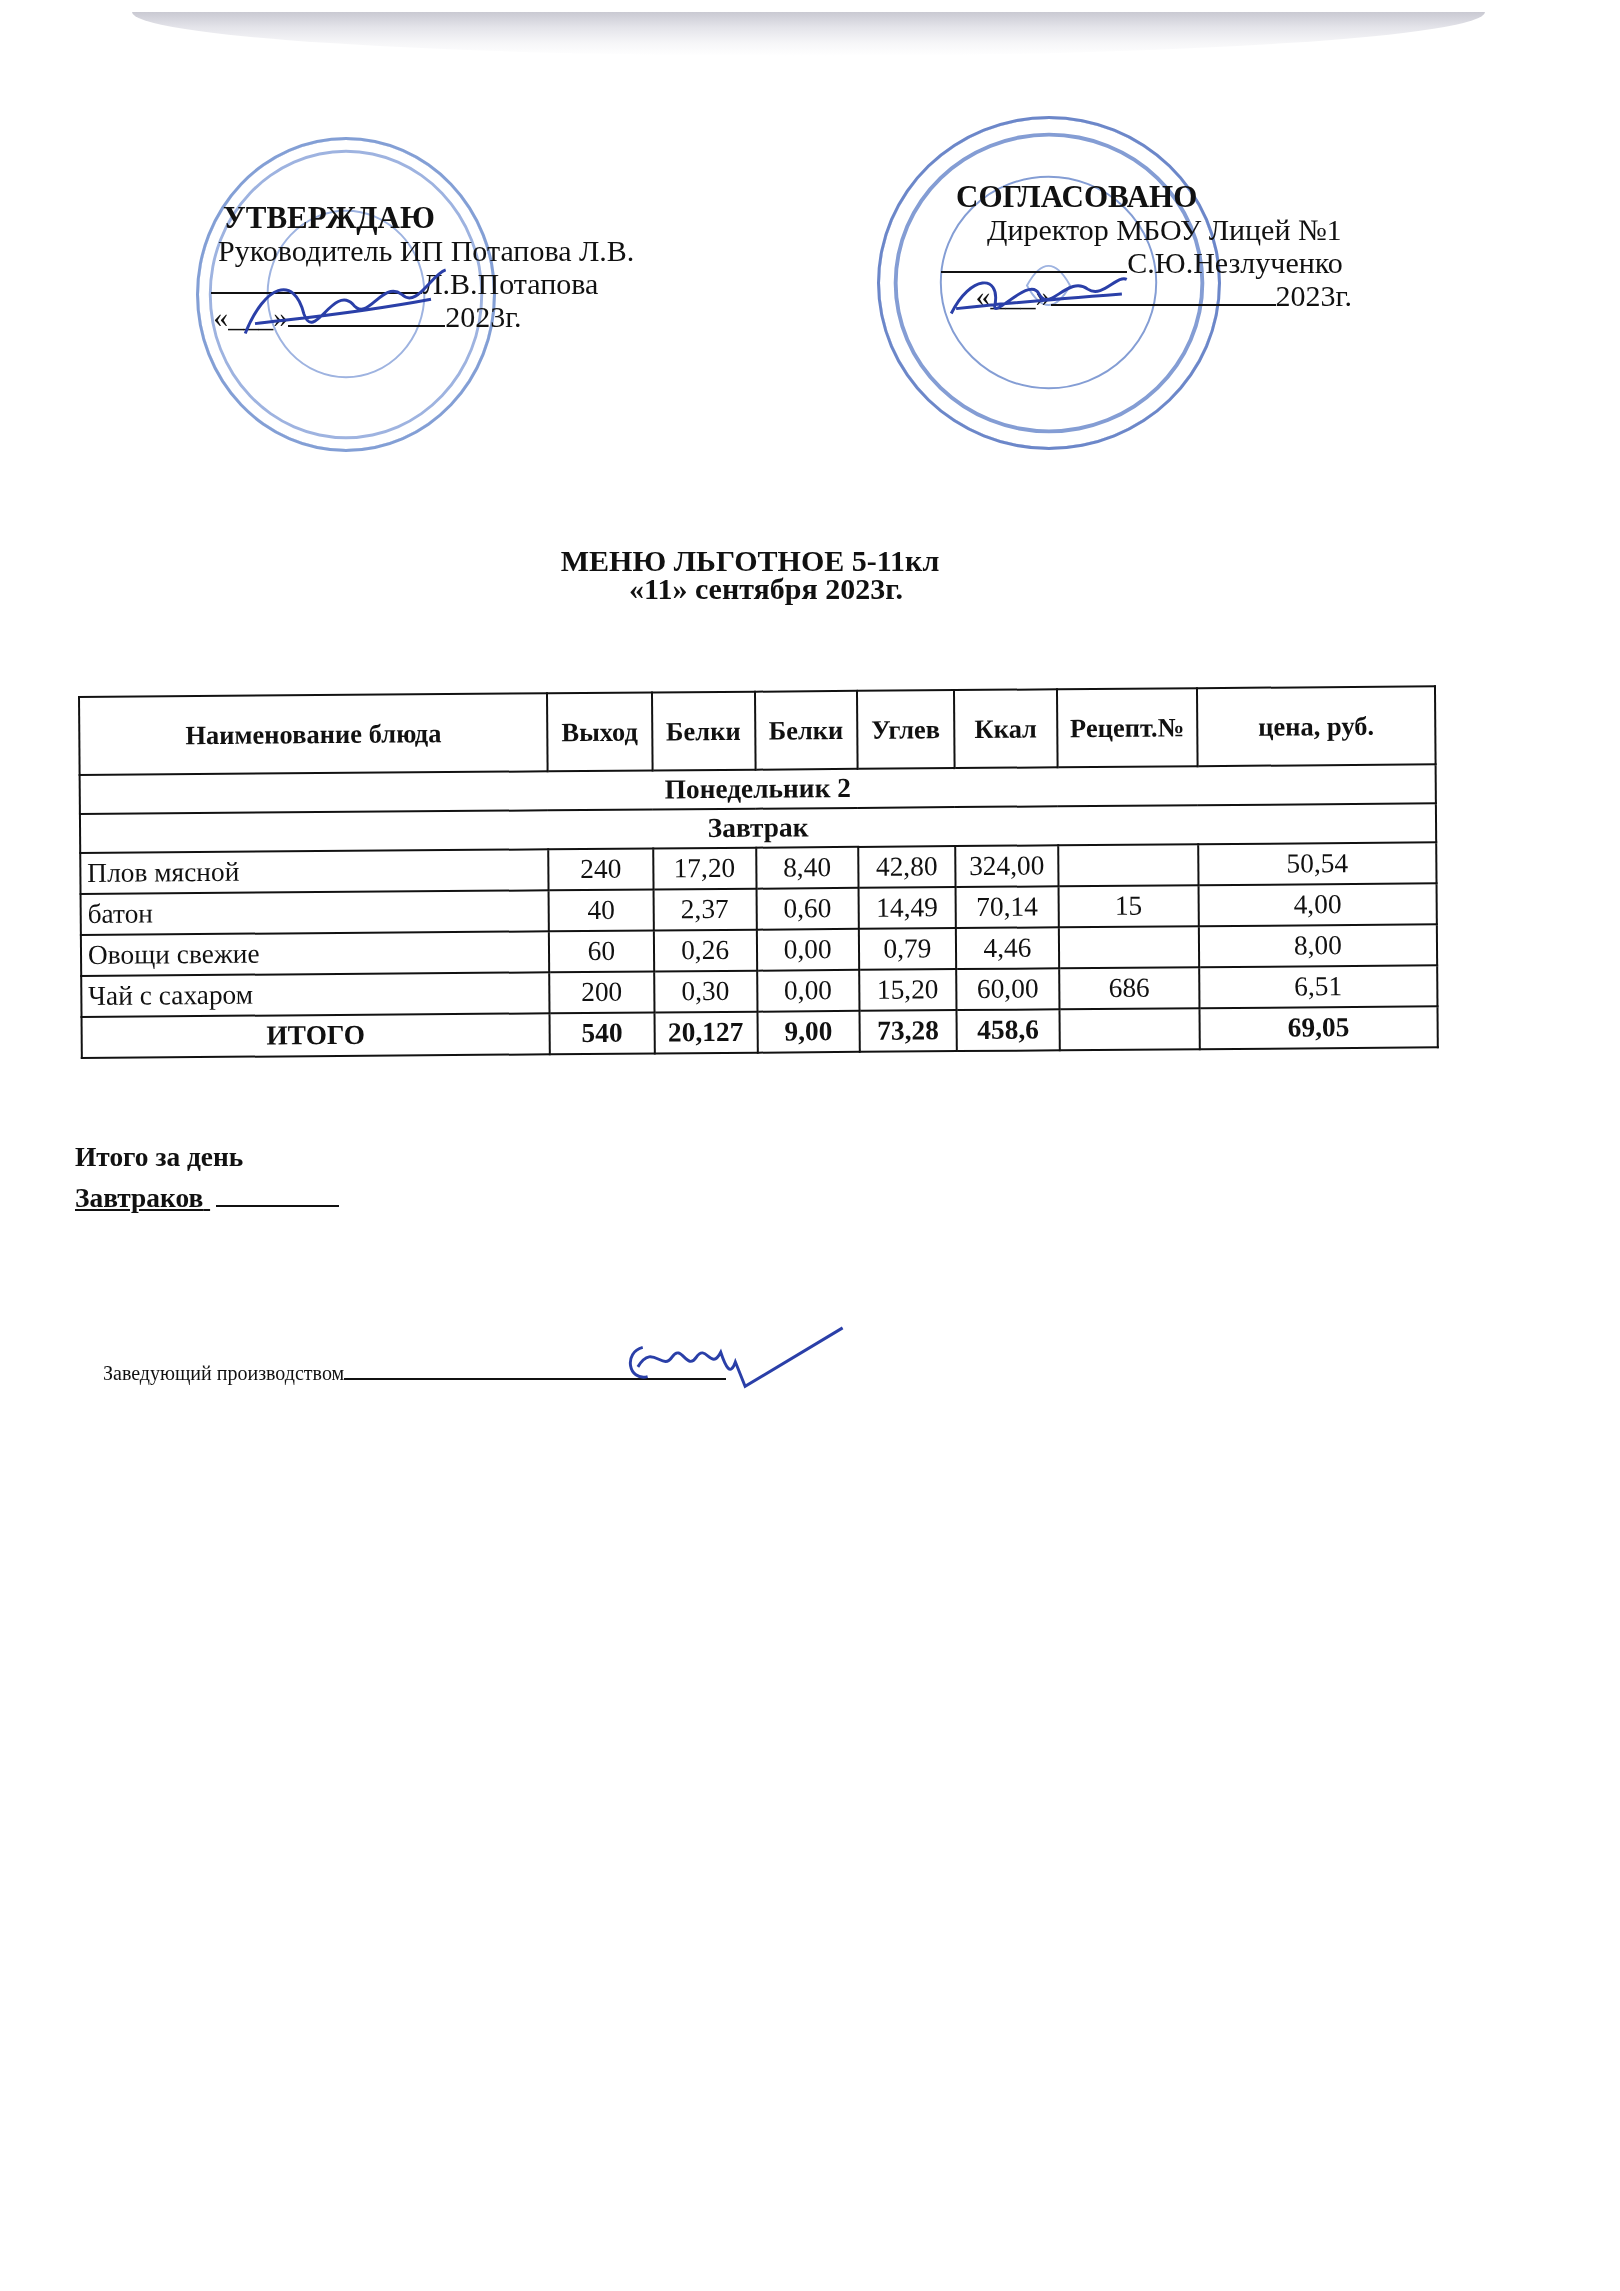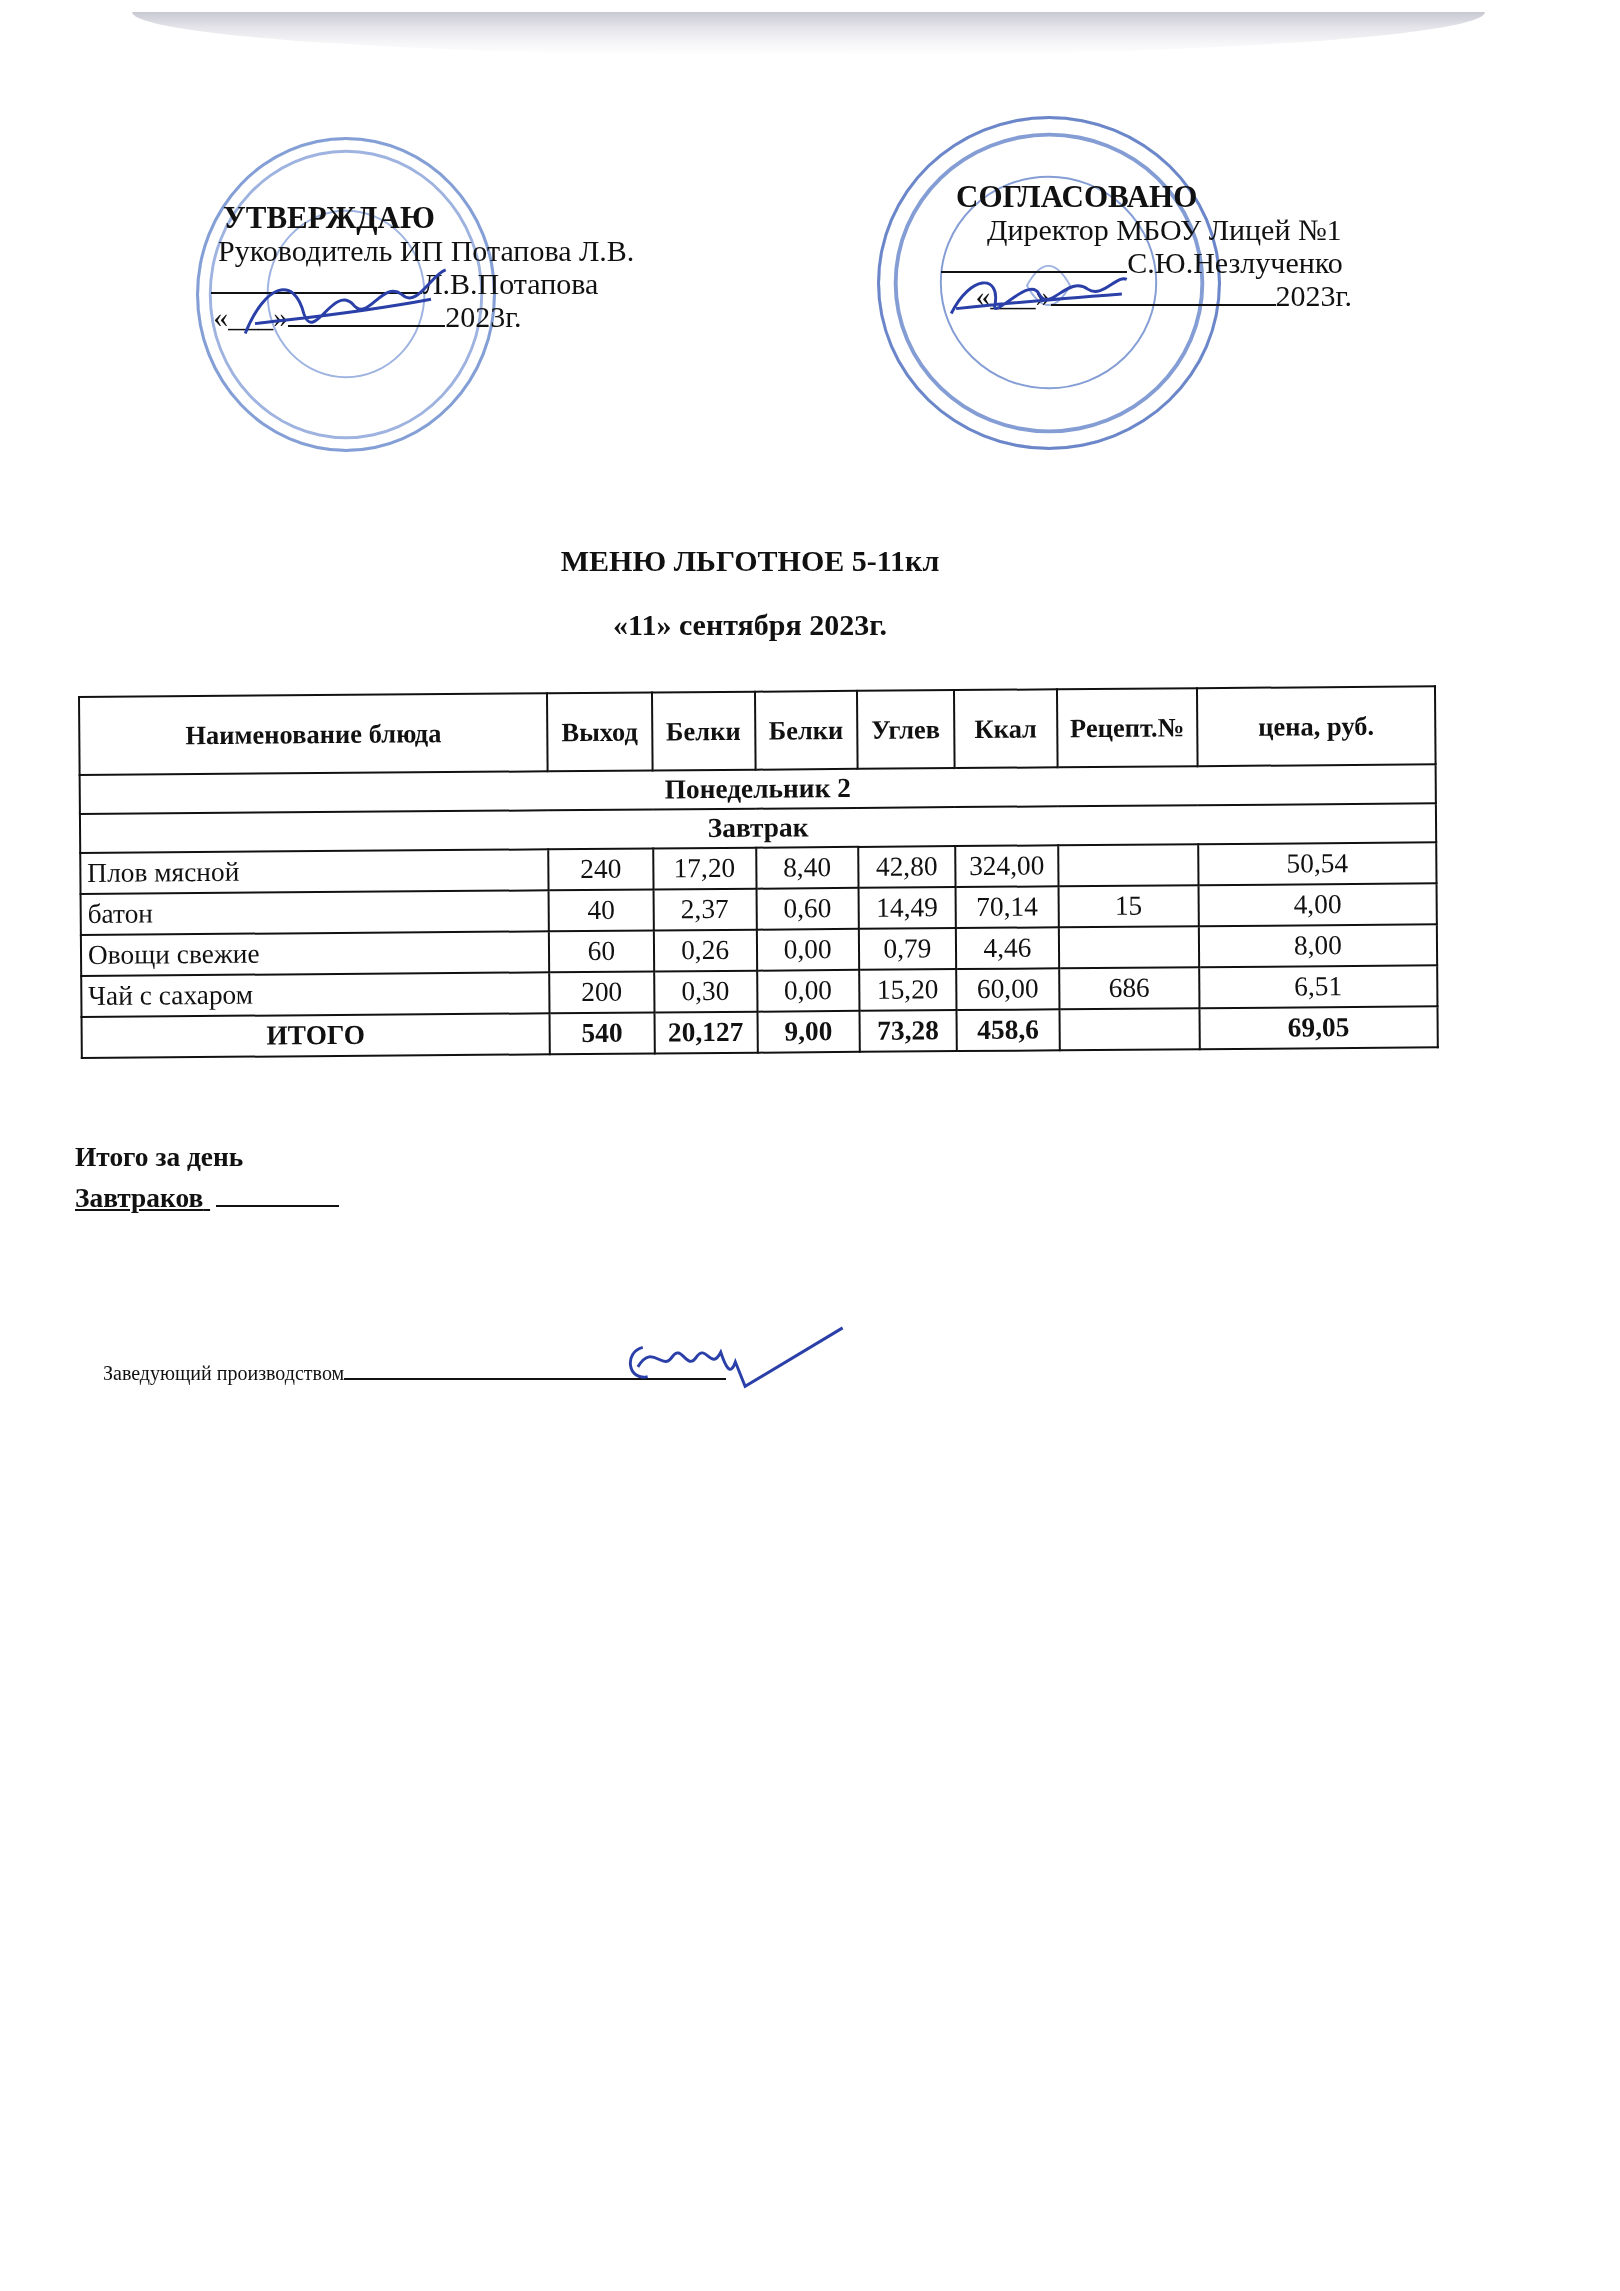--- a/index.html
+++ b/index.html
@@ -62,21 +62,21 @@
   <div class="head">СОГЛАСОВАНО</div>
   <div style="margin-left:31px">Директор МБОУ Лицей №1</div>
   <div style="margin-left:-14.7px"><span class="line" style="width:186px"></span><span>С.Ю.Незлученко</span></div>
   <div style="margin-left:19.6px"><span>«___»</span><span class="line" style="width:225px"></span><span>2023г.</span></div>
 </div>
 <svg class="sig" style="left:941px; top:255px;" width="196" height="78" viewBox="0 0 200 80">
   <path d="M10 60 C30 20,60 20,55 50 C50 70,90 20,100 40 C110 60,130 20,150 35 C165 45,180 20,190 25 M15 55 C60 50,120 45,185 40" fill="none" stroke="#2a3fa8" stroke-width="3"></path>
 </svg>
 
 <div class="title" style="top:544px;">МЕНЮ ЛЬГОТНОЕ 5-11кл</div>
-<div class="title" style="top:608px;">«11» сентября 2023г.</div>
+<div class="title" style="top:572px;padding-left:16px;">«11» сентября 2023г.</div>
 
 <table class="menu">
   <colgroup>
     <col style="width:405px">
       <col style="width:76px">
       <col style="width:75px">
       <col style="width:77px">
     <col style="width:84px">
       <col style="width:83px">
       <col style="width:121px">

